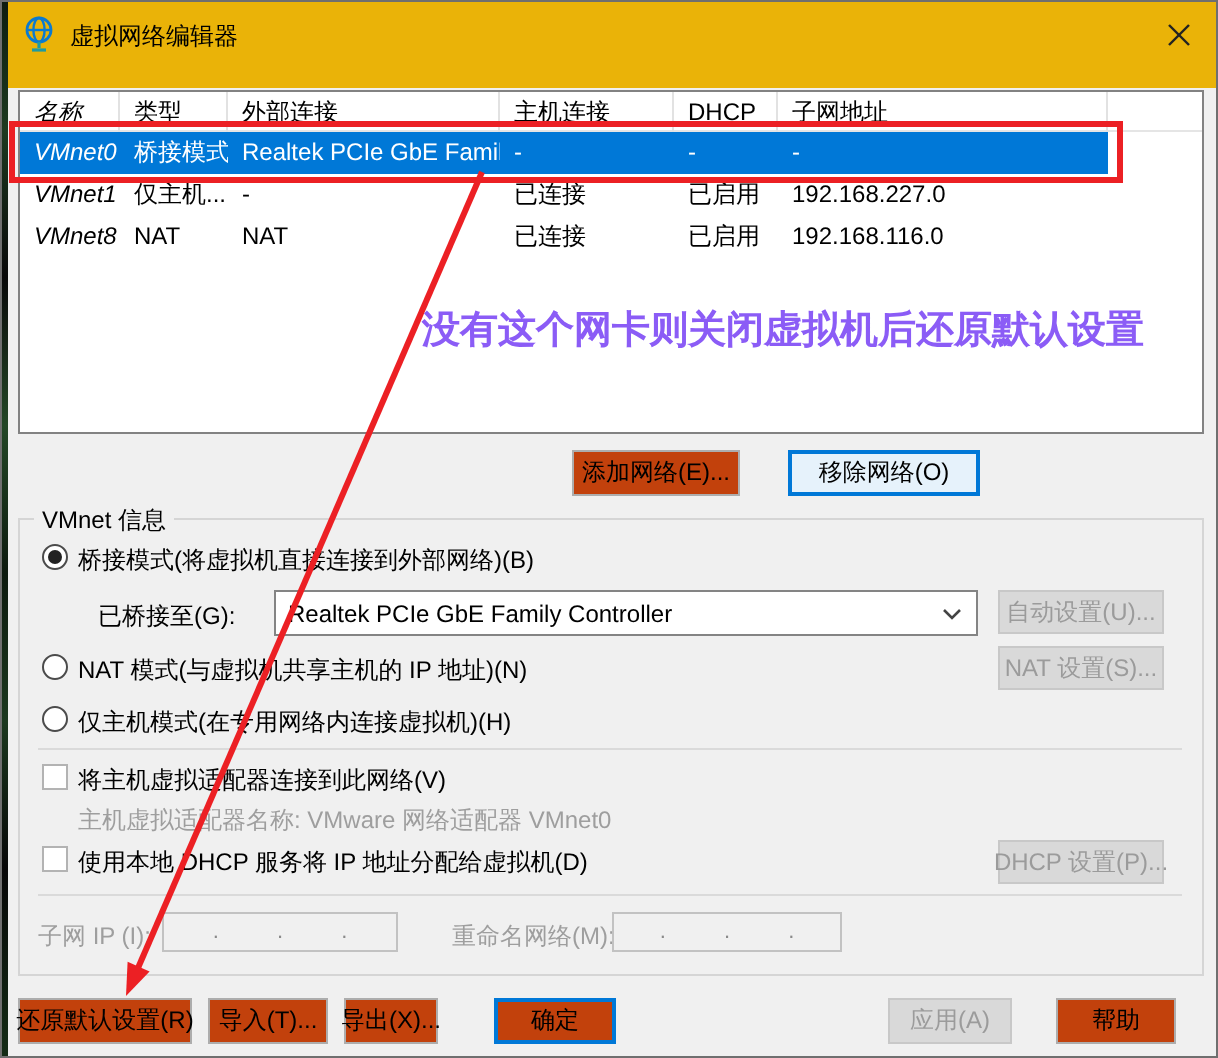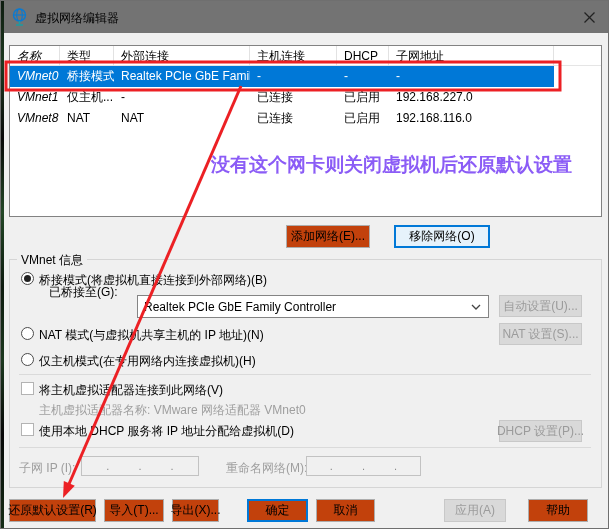--- a/index.html
+++ b/index.html
@@ -3,21 +3,21 @@
 <meta charset="utf-8">
 <style>
   * { margin:0; padding:0; box-sizing:border-box; }
   html,body { width:609px; height:529px; }
   body { font-family:"Liberation Sans","DejaVu Sans",sans-serif; font-size:12px; color:#000; }
   #dialog { position:relative; width:609px; height:529px; background:#f0f0f0; border:1px solid #6f6f6f; overflow:hidden; }
   #desktop-strip { position:absolute; left:0; top:0; width:3px; height:529px; z-index:120;
     background:linear-gradient(180deg,#0e1c10 0%,#1d3a20 12%,#090909 26%,#234726 40%,#0d1a0e 54%,#1b381e 68%,#070707 82%,#142d16 100%); }
 
   
-  #titlebar { position:absolute; left:0; top:0; width:609px; height:32px; background:#737373; }
+  #titlebar { position:absolute; left:0; top:0; width:609px; height:43px; background:#eab308; }
   #title-icon { position:absolute; left:10px; top:7px; width:17px; height:18px; }
   #title-text { position:absolute; left:34px; top:9px; font-size:12px; color:#000; }
   #close-btn { position:absolute; right:6px; top:6px; width:30px; height:20px; display:flex; align-items:center; justify-content:center; }
 
   
   #netlist { position:absolute; left:8px; top:44px; width:593px; height:172px; background:#fff; border:1px solid #828282; }
   .lv-header { position:absolute; left:0; top:0; height:20px; width:100%; display:flex; background:#fff; border-bottom:1px solid #e5e5e5; }
   .lv-hcell { height:20px; line-height:20px; padding-left:7px; border-right:1px solid #e2e2e2; font-size:12px; color:#000; overflow:hidden; white-space:nowrap; }
   .lv-row { position:absolute; left:0; height:21px; display:flex; }
   .lv-cell { height:21px; line-height:21px; padding-left:7px; font-size:12px; white-space:nowrap; overflow:hidden; }
@@ -113,21 +113,21 @@
 
   <div class="btn" style="left:285px; top:224px; width:84px;">添加网络(E)...</div>
   <div class="btn focused" style="left:393px; top:224px; width:96px;">移除网络(O)</div>
 
   <div id="groupbox"></div>
   <span id="group-label">VMnet 信息</span>
 
   <span class="radio checked" style="left:20px; top:271px;"></span>
   <span class="lbl" style="left:38px; top:271px;">桥接模式(将虚拟机直接连接到外部网络)(B)</span>
 
-  <span class="lbl" style="left:48px; top:283px;">已桥接至(G):</span>
+  <span class="lbl" style="left:48px; top:299px;">已桥接至(G):</span>
   <div id="bridge-combo">
     <span class="val">Realtek PCIe GbE Family Controller</span>
     <svg class="chev" width="10" height="6" viewBox="0 0 10 6">
       <polyline points="1,1 5,5 9,1" fill="none" stroke="#444" stroke-width="1.3"></polyline>
     </svg>
   </div>
   <div class="btn disabled" style="left:498px; top:294px; width:83px; height:22px;">自动设置(U)...</div>
 
   <span class="radio" style="left:20px; top:326px;"></span>
   <span class="lbl" style="left:38px; top:326px;">NAT 模式(与虚拟机共享主机的 IP 地址)(N)</span>
@@ -150,21 +150,20 @@
 
   <span class="lbl gray" style="left:18px; top:459px;">子网 IP (I):</span>
   <div class="ipfield" style="left:80px; top:455px;">. . .</div>
   <span class="lbl gray" style="left:225px; top:459px;">重命名网络(M):</span>
   <div class="ipfield" style="left:305px; top:455px; width:115px;">. . .</div>
 
   <div class="btn" style="left:8px; top:498px; width:87px;">还原默认设置(R)</div>
   <div class="btn" style="left:103px; top:498px; width:60px;">导入(T)...</div>
   <div class="btn" style="left:171px; top:498px; width:47px;">导出(X)...</div>
   <div class="btn default" style="left:246px; top:498px; width:61px;">确定</div>
-  <div class="btn" style="left:315px; top:498px; width:59px;">取消</div>
   <div class="btn disabled" style="left:443px; top:498px; width:62px;">应用(A)</div>
   <div class="btn" style="left:527px; top:498px; width:60px;">帮助</div>
 
   <div id="red-note">没有这个网卡则关闭虚拟机后还原默认设置</div>
   <svg id="overlay" viewBox="0 0 609 529">
     <rect x="5" y="61" width="554" height="28" fill="none" stroke="#ec2024" stroke-width="3"></rect>
     <line x1="240" y1="85" x2="68" y2="483" stroke="#ec2024" stroke-width="3"></line>
     <polygon points="62,497 62.8,479.9 73.8,484.7" fill="#ec2024"></polygon>
   </svg>
 

